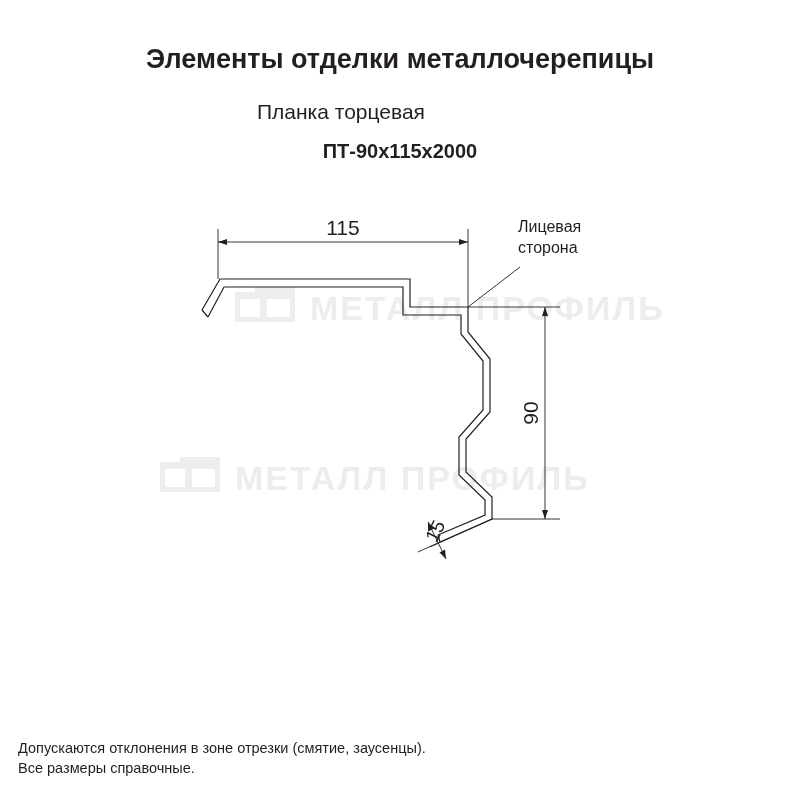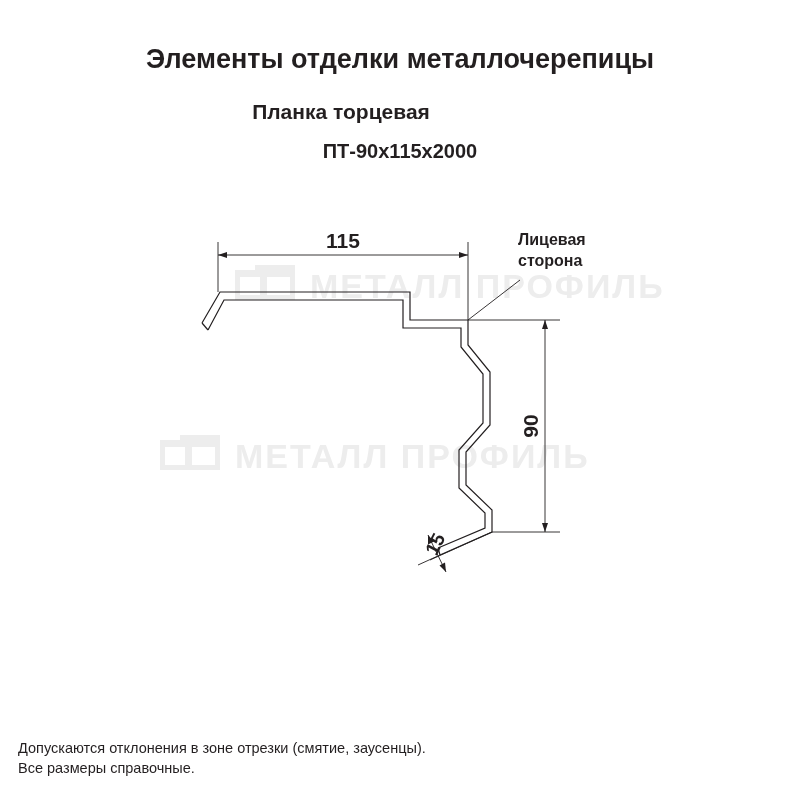--- a/index.html
+++ b/index.html
@@ -31,42 +31,41 @@
     letter-spacing: 0px;
     margin-top: 16px;
   }
   .subtitle {
     position: absolute;
     top: 100px;
     left: 0;
     width: 682px;
     text-align: center;
     font-size: 21px;
-    font-weight: bold;
+    font-weight: normal;
   }
   .code {
     position: absolute;
     top: 140px;
     left: 0;
     width: 800px;
     text-align: center;
     font-size: 20px;
     font-weight: bold;
   }
   .drawing {
     position: absolute;
-    top: 180px;
+    top: 167px;
     left: 0;
     width: 800px;
     height: 430px;
-    font-weight: bold;
   }
   .watermark {
     position: absolute;
-    top: 170px;
+    top: 192px;
     left: 0;
     width: 636px;
     height: 430px;
     pointer-events: none;
   }
   .footnotes {
     position: absolute;
     left: 18px;
     bottom: 22px;
     font-size: 14.5px;

